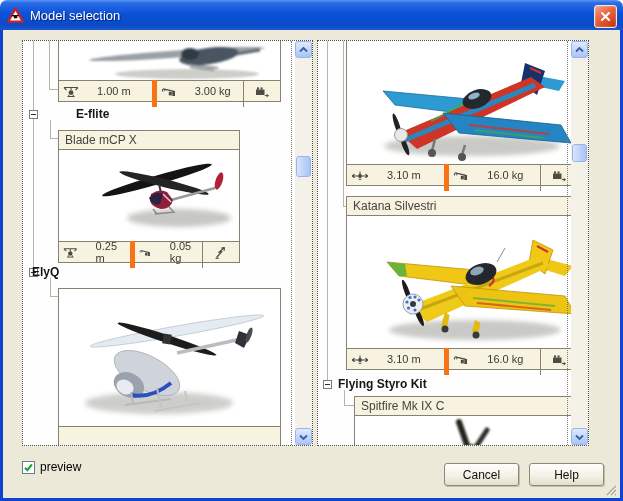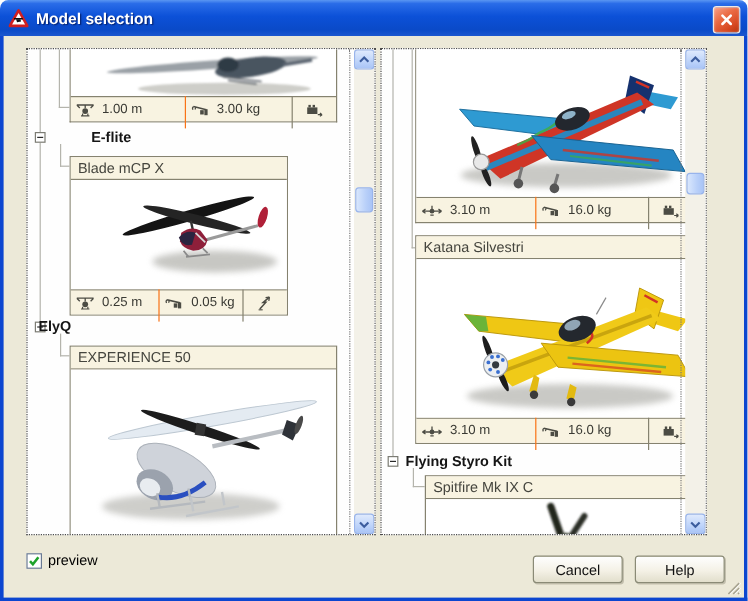--- a/index.html
+++ b/index.html
@@ -2,43 +2,43 @@
 <html><head>
 <meta charset="utf-8">
 <style>
   html,body{margin:0;padding:0;background:#fff;}
   body{font-family:"Liberation Sans",sans-serif;}
   .window{position:relative;width:623px;height:501px;overflow:hidden;}
   .titlebar{position:absolute;left:0;top:0;right:0;height:30px;
     background:linear-gradient(180deg,#5a96f2 0%,#2a6ce8 10%,#0c51d8 45%,#0a4ac8 82%,#1b57cf 100%);
     border-radius:7px 7px 0 0;display:flex;align-items:center;}
   .title-icon{margin-left:7px;flex:0 0 auto;}
-  .title-text{margin-left:6px;color:#fff;font-weight:bold;font-size:13px;
+  .title-text{margin-left:6px;color:#fff;font-weight:normal;font-size:13px;
     text-shadow:1px 1px 1px rgba(0,10,60,.65);}
   .close-btn{position:absolute;right:6px;top:5px;width:21px;height:21px;border:1px solid #f0e9e2;
     border-radius:3px;background:linear-gradient(145deg,#f7a088 0%,#ea6a43 40%,#d64720 75%,#b5330c 100%);
     display:flex;align-items:center;justify-content:center;box-shadow:inset 0 0 2px rgba(255,255,255,.5);}
   .content{position:absolute;left:0;right:0;top:30px;bottom:0;background:#ece9d8;box-sizing:border-box;
     border-left:3px solid #0c46d0;border-right:3px solid #0c46d0;border-bottom:3px solid #0c46d0;}
   .panel{position:absolute;background:#fefefe;border:1px dotted #4c4c4c;overflow:hidden;box-sizing:border-box;}
   .dv{position:absolute;width:0;border-left:1px solid #b4b4ac;}
   .dh{position:absolute;height:0;border-top:1px solid #b4b4ac;}
   .exp{position:absolute;width:9px;height:9px;box-sizing:border-box;border:1px solid #7c7c74;background:#fff;}
   .exp i{position:absolute;left:1px;top:3px;width:5px;height:1px;background:#2a2a2a;}
   .grp{position:absolute;font-weight:bold;font-size:12px;color:#151515;white-space:nowrap;}
   .mbox{position:absolute;border:1px solid #85826f;background:#fff;box-sizing:border-box;}
   .mbox.cut-top{border-top:none;}
   .hdr{height:18px;background:#f8f3e1;border-bottom:1px solid #85826f;font-size:12px;color:#45453e;
     line-height:18px;padding-left:6px;overflow:hidden;}
   .imgcell{position:relative;background:#fff;overflow:hidden;}
   .spec{height:20px;background:#f8f3e1;border-top:1px solid #85826f;display:flex;align-items:center;
     font-size:11px;color:#3a3a34;}
-  .sc{display:flex;align-items:center;height:100%;box-sizing:border-box;padding:16px 4px;gap:6px;}
+  .sc{display:flex;align-items:center;height:100%;box-sizing:border-box;padding:16px 4px;gap:18px;}
   .sc1{flex:1.08;}
-  .sc2{flex:1;border-left:1px solid #f97316;}
+  .sc2{flex:1;border-left:5px solid #f97316;}
   .sc3{width:37px;border-left:1px solid #85826f;justify-content:center;}
   .sbar{position:absolute;top:0;bottom:0;right:0;width:17px;background:#f3f1e8;}
   .sbtn{position:absolute;left:0;width:17px;height:17px;box-sizing:border-box;border:1px solid #98b4ec;
     border-radius:3px;background:linear-gradient(180deg,#dfeafd,#bed4fa 60%,#a9c4f6);
     display:flex;align-items:center;justify-content:center;}
   .sthumb{position:absolute;left:1px;width:15px;box-sizing:border-box;border:1px solid #98b4ec;
     border-radius:3px;background:linear-gradient(90deg,#d9e7fd,#b9d0f9 60%,#a9c4f6);}
   .sep{position:absolute;top:0;bottom:0;right:20px;border-left:1px dotted #7a7a7a;}
   .chk{position:absolute;width:13px;height:13px;box-sizing:border-box;border:1px solid #6a7a92;background:#fff;
     display:flex;align-items:center;justify-content:center;}
@@ -185,21 +185,20 @@
       </div>
 
       <div class="exp" style="left:6px;top:227px;">
           <i></i>
         </div>
       <span class="grp" style="left:9px;top:224px;">ElyQ</span>
       <div class="dv" style="left:27px;top:237px;height:19px;"></div>
       <div class="dh" style="left:27px;top:255px;width:8px;"></div>
 
       <div class="mbox" style="left:35px;top:247px;width:223px;">
-        <div class="hdr">EXPERIENCE 50</div>
         <div class="imgcell" style="height:137px;">
           <svg width="223" height="137" viewBox="0 0 223 137">
             <ellipse cx="100" cy="114" rx="74" ry="11" fill="#9d9d96" filter="url(#fb2)" opacity="0.5"></ellipse>
             <ellipse cx="118" cy="42" rx="88" ry="5" transform="rotate(-10 118 42)" fill="#e4ebf2" stroke="#bcc7d1" stroke-width="0.8"></ellipse>
             <ellipse cx="108" cy="50" rx="52" ry="4" transform="rotate(18 108 50)" fill="#1c1c1c"></ellipse>
             <rect x="104" y="45" width="8" height="10" fill="#333" transform="rotate(10 108 50)"></rect>
             <path d="M118 64 L182 50" stroke="#b9bdc2" stroke-width="3.5"></path>
             <path d="M180 42 l11 4 -6 13 -9 -5 z" fill="#2e3238"></path>
             <ellipse cx="190" cy="46" rx="2.5" ry="8" fill="#4a4a4a" transform="rotate(20 190 46)"></ellipse>
             <ellipse cx="88" cy="84" rx="36" ry="17" transform="rotate(28 88 84)" fill="#cfd3da" stroke="#aab0b8" stroke-width="0.8"></ellipse>

